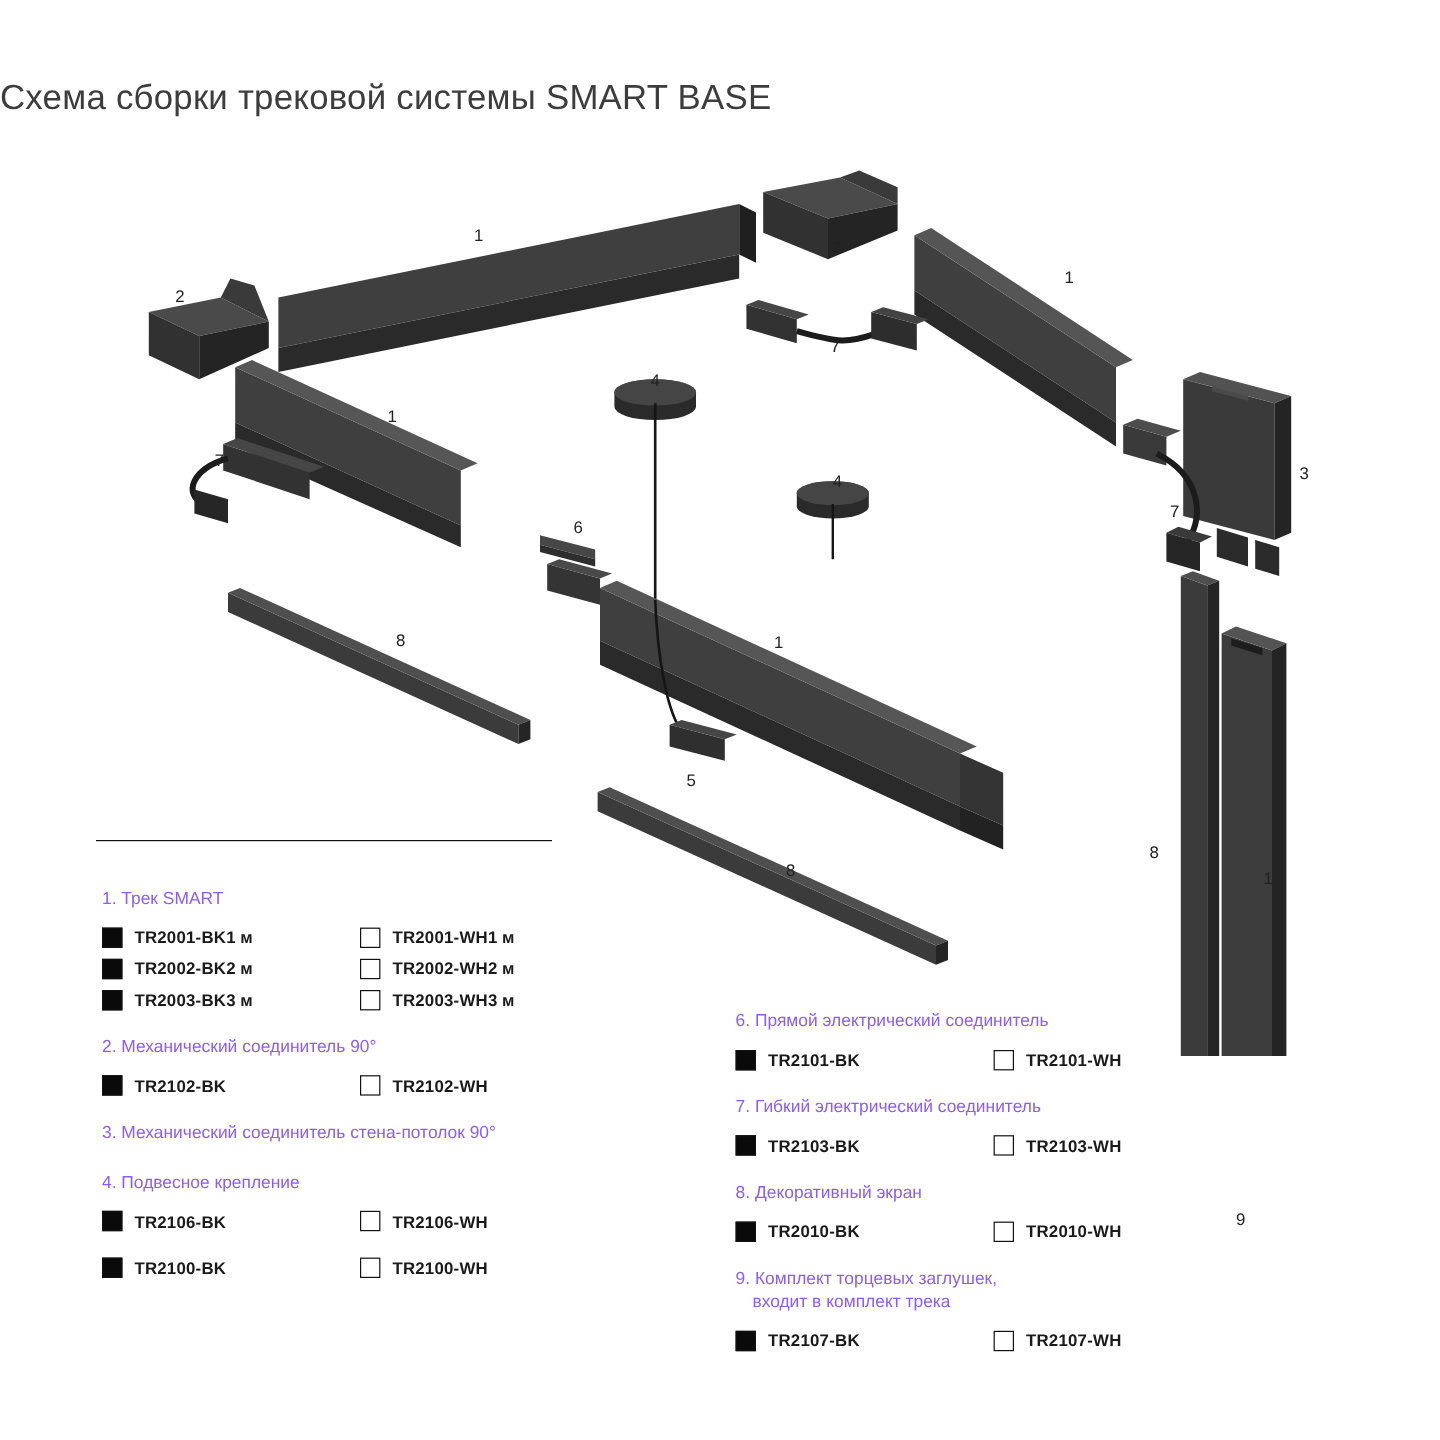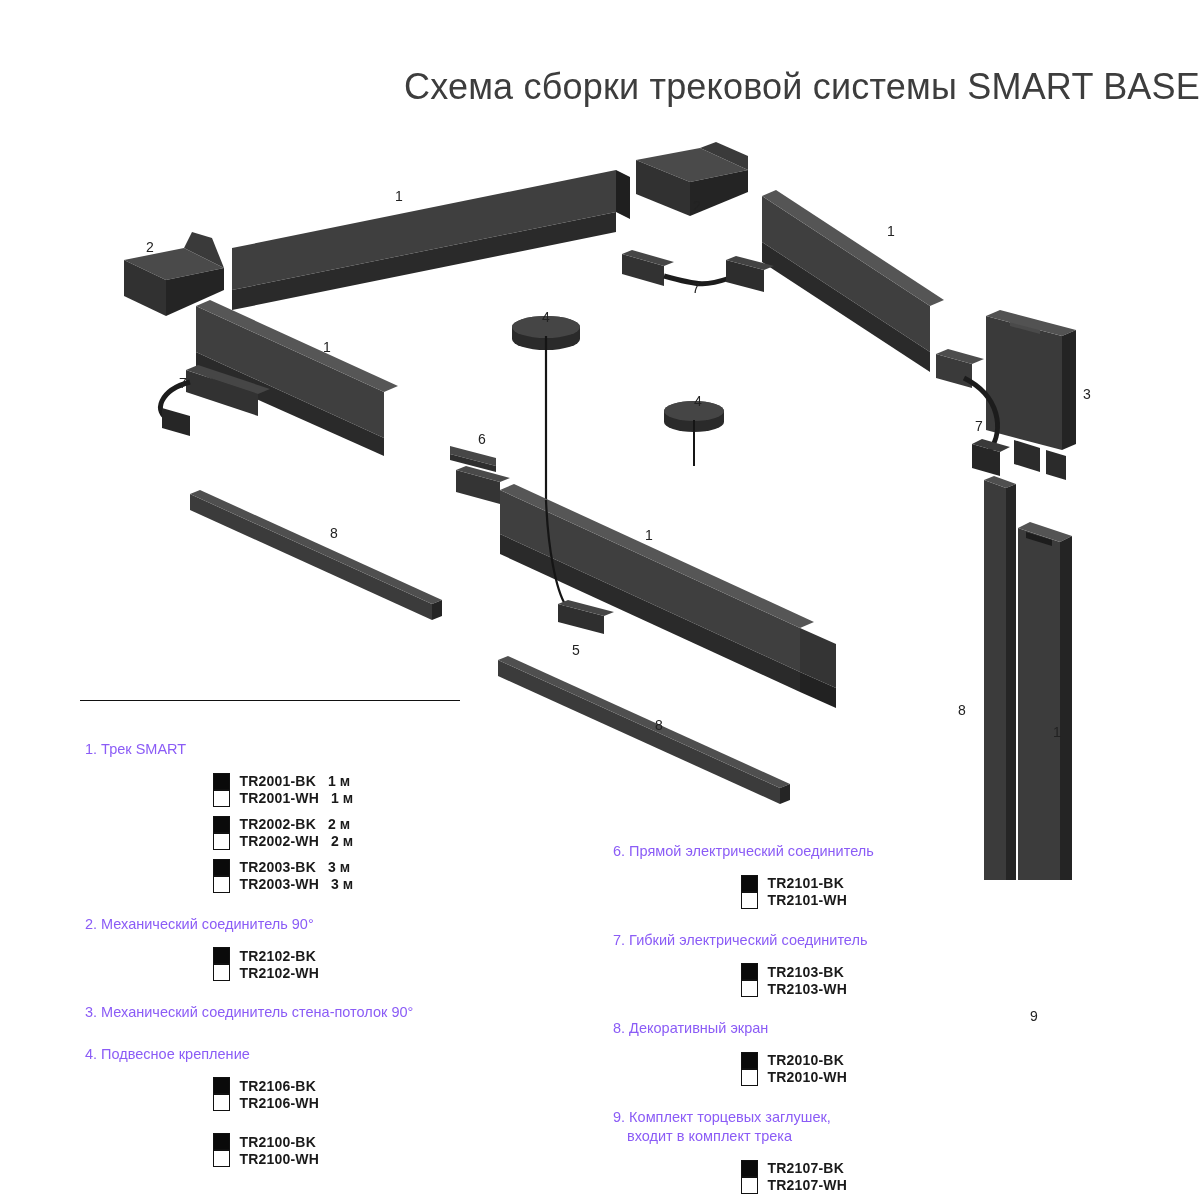--- a/index.html
+++ b/index.html
@@ -17,22 +17,22 @@
   }
   .page {
     position: absolute;
     inset: 0;
   }
   .title {
     position: absolute;
     top: 66px;
     left: 0;
     width: 1200px;
-    text-align: right;
-    font-size: 36px;
+    text-align: left;
+    font-size: 29px;
     font-weight: 400;
     letter-spacing: 0.2px;
     color: #3d3d3d;
   }
   .diagram {
     position: absolute;
     top: 120px;
     left: 0;
     width: 1200px;
     height: 760px;
@@ -83,21 +83,20 @@
     display: block;
     padding-left: 14px;
   }
   .grp {
     margin-bottom: 22px;
   }
   .row {
     display: flex;
     align-items: center;
     margin-bottom: 9px;
-    flex-direction: column;
   }
   .cell {
     display: flex;
     align-items: center;
     width: 215px;
   }
   .sw {
     width: 15px;
     height: 15px;
     border: 1px solid #111;
@@ -108,21 +107,21 @@
   .sw.wh { background: #ffffff; }
   .code {
     font-size: 14px;
     font-weight: bold;
     letter-spacing: 0.2px;
     white-space: nowrap;
   }
   .len {
     font-size: 14px;
     font-weight: bold;
-    margin-left: 12px;
+    margin-left: 0;
   }
 </style>
 </head>
 <body>
 
 <div class="page">
 
   <div class="title">Схема сборки трековой системы SMART BASE</div>
 
   <div class="diagram">

